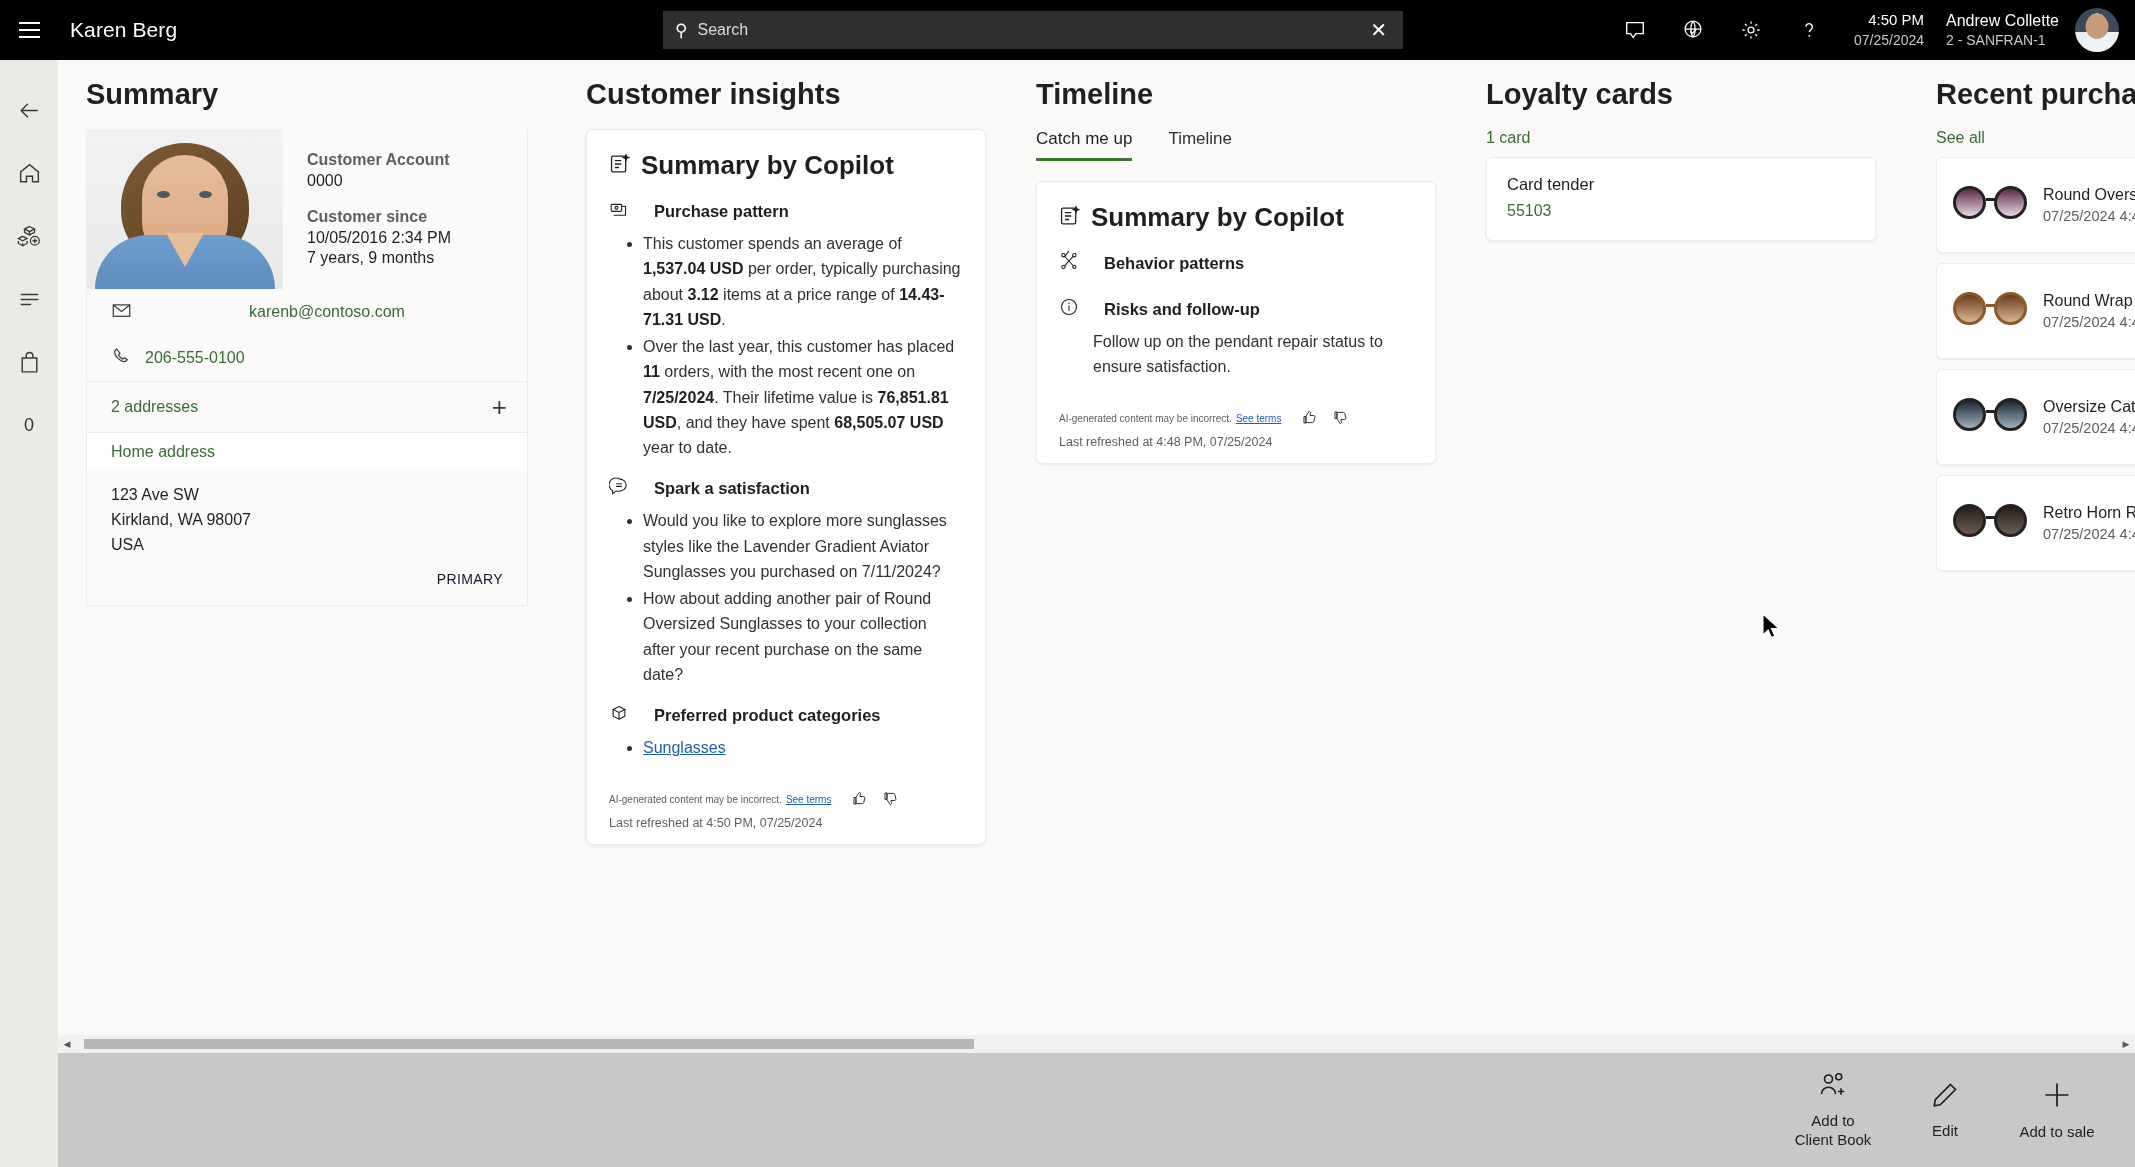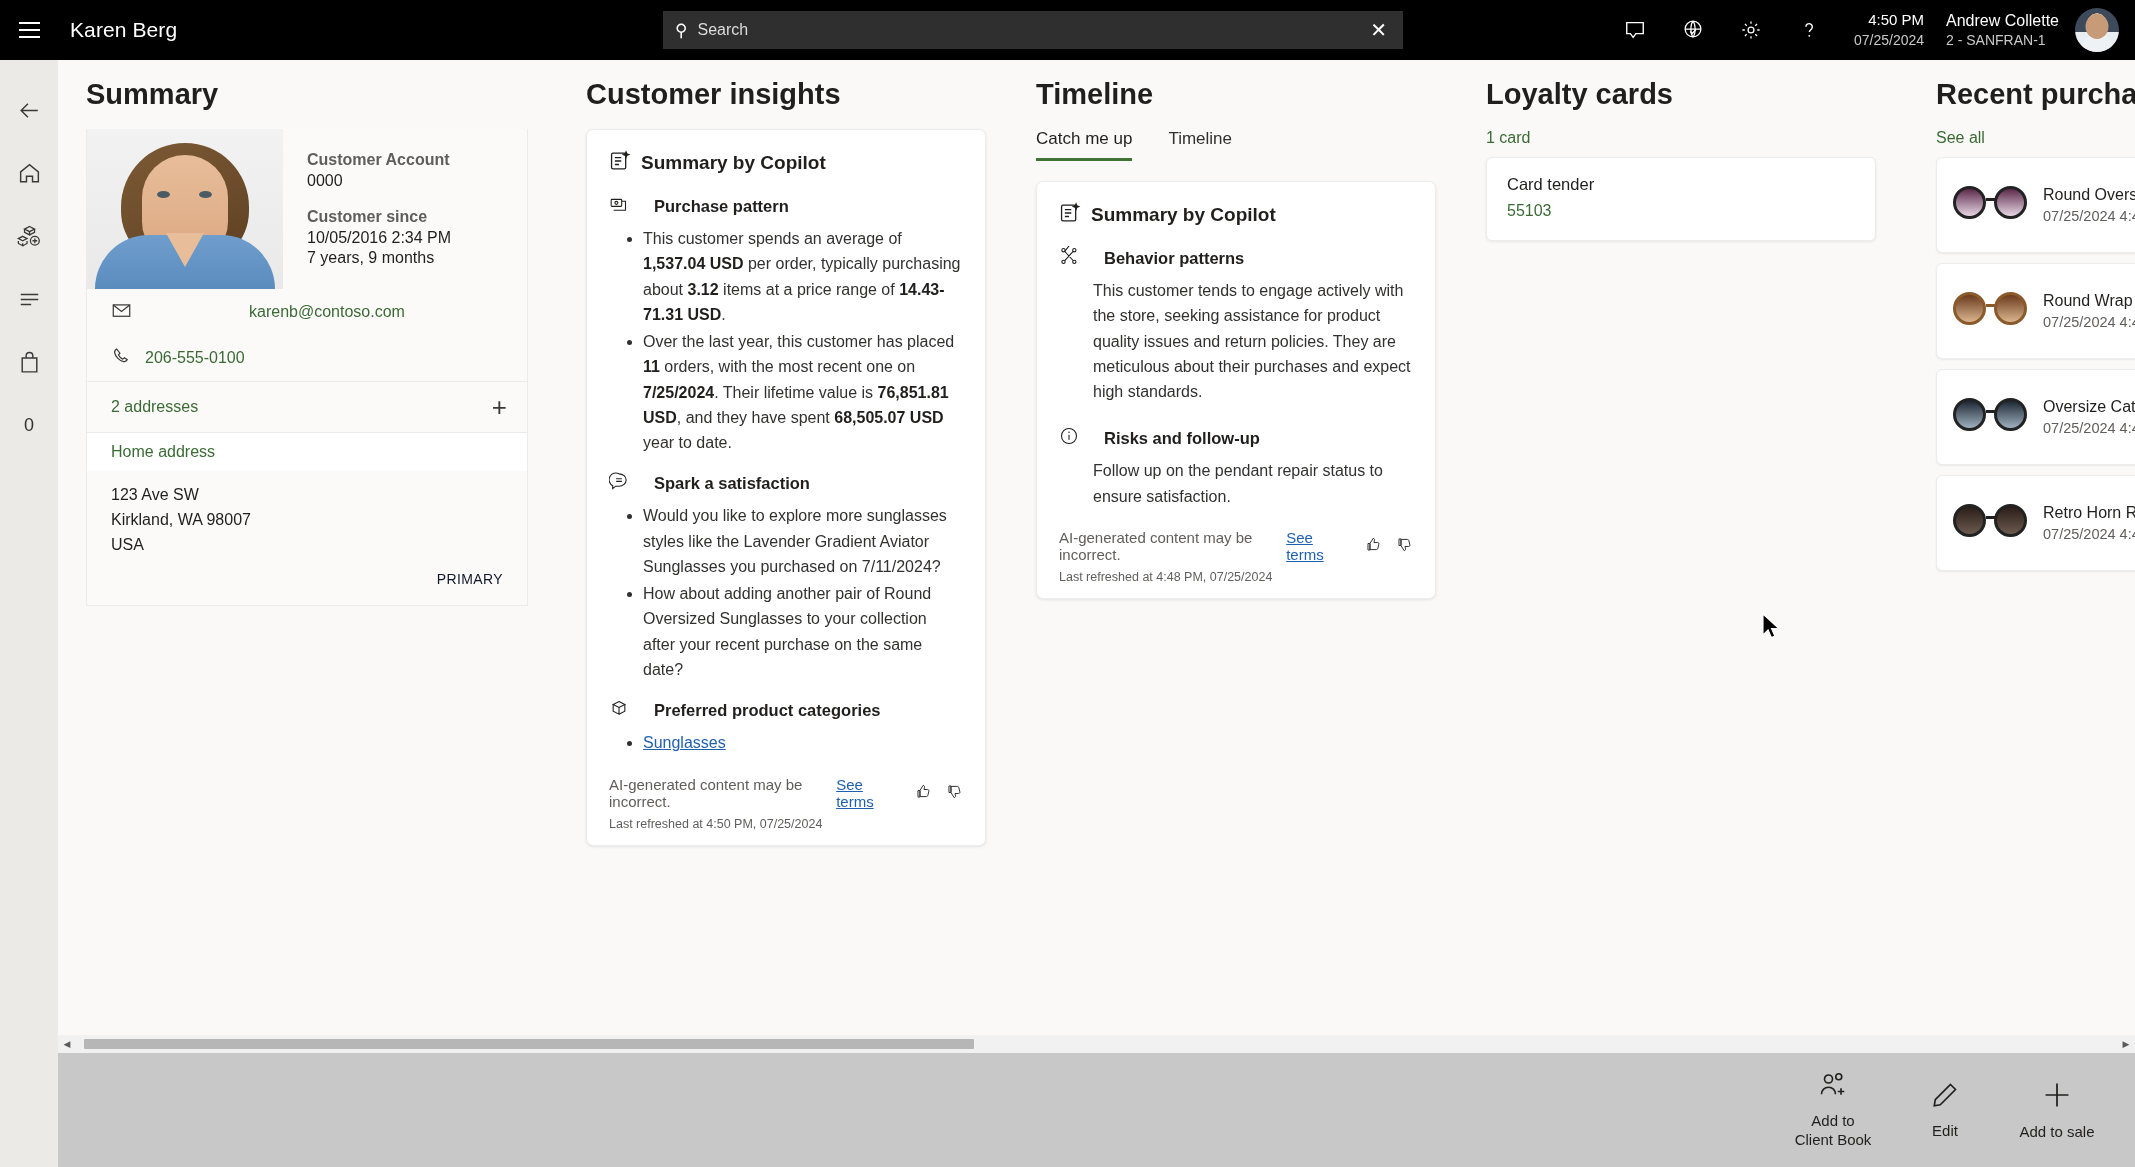--- a/index.html
+++ b/index.html
@@ -180,39 +180,39 @@
 
   
   .p-insights { width: 450px; }
   .copilot-card {
     background: #fff; border: 1px solid #ececec; border-radius: 7px;
     box-shadow: 0 1px 3px rgba(0,0,0,.09); padding: 20px 22px 14px 22px;
   }
   .cp-head {
     display: flex; align-items: center; gap: 10px; margin-bottom: 18px;
   }
-  .cp-head .ttl { font-size: 19px; font-weight: 700; color: #201f1e; }
+  .cp-head .ttl { font-size: 26px; font-weight: 700; color: #201f1e; }
   .cp-sec {
     display: flex; align-items: center; gap: 25px;
     margin: 16px 0 8px 0;
   }
   .cp-sec .ttl { font-size: 16.5px; font-weight: 700; color: #201f1e; }
   .cp-list { margin: 0 0 0 20px; padding-left: 14px; }
   .cp-list li {
     font-size: 16px; color: #323130; line-height: 1.58; margin-bottom: 2px;
   }
   .cp-list li b { font-weight: 700; color: #201f1e; }
   .cp-para {
     font-size: 16px; color: #323130; line-height: 1.58;
     margin: 0 0 0 34px;
   }
   .cp-link { color: #1f5fb0; text-decoration: underline; cursor: pointer; }
   .cp-foot {
-    display: flex; align-items: center; margin-top: 20px;
-    font-size: 15px; color: #605e5c;
+    display: flex; align-items: center; margin-top: 29px;
+    font-size: 10px; color: #605e5c;
   }
   .cp-foot .terms {
     color: #1f5fb0; text-decoration: underline; cursor: pointer;
     margin-left: 4px;
   }
   .cp-thumbs { display: flex; gap: 14px; margin-left: 20px; }
   .cp-thumbs span { cursor: pointer; color: #323130; }
   .cp-refresh { font-size: 12.5px; color: #605e5c; margin-top: 7px; }
 
   
@@ -552,21 +552,20 @@
             <svg width="20" height="20" viewBox="0 0 24 24" fill="none" stroke="#201f1e" stroke-width="1.3">
               <circle cx="5.4" cy="5" r="2"></circle>
                 <circle cx="18.4" cy="5" r="2"></circle>
               <circle cx="5.4" cy="19" r="2"></circle>
                 <circle cx="18.4" cy="19" r="2"></circle>
               <path d="M6.9 6.5l10-13M6.9 17.5l10.1-11M7 6.6L16.9 17.4"></path>
             </svg>
           </span>
           <span class="ttl">Behavior patterns</span>
         </div>
-        <p class="cp-para">This customer tends to engage actively with the store, seeking assistance for product quality issues and return policies. They are meticulous about their purchases and expect high standards.</p>
 
         <div class="cp-sec" style="margin-top:22px;">
           <span>
             <svg width="20" height="20" viewBox="0 0 24 24" fill="none" stroke="#201f1e" stroke-width="1.3">
               <circle cx="12" cy="12" r="9"></circle>
                 <path d="M12 10.6v6"></path>
                 <circle cx="12" cy="7.6" r=".9" fill="#201f1e" stroke="none"></circle>
             </svg>
           </span>
           <span class="ttl">Risks and follow-up</span>

